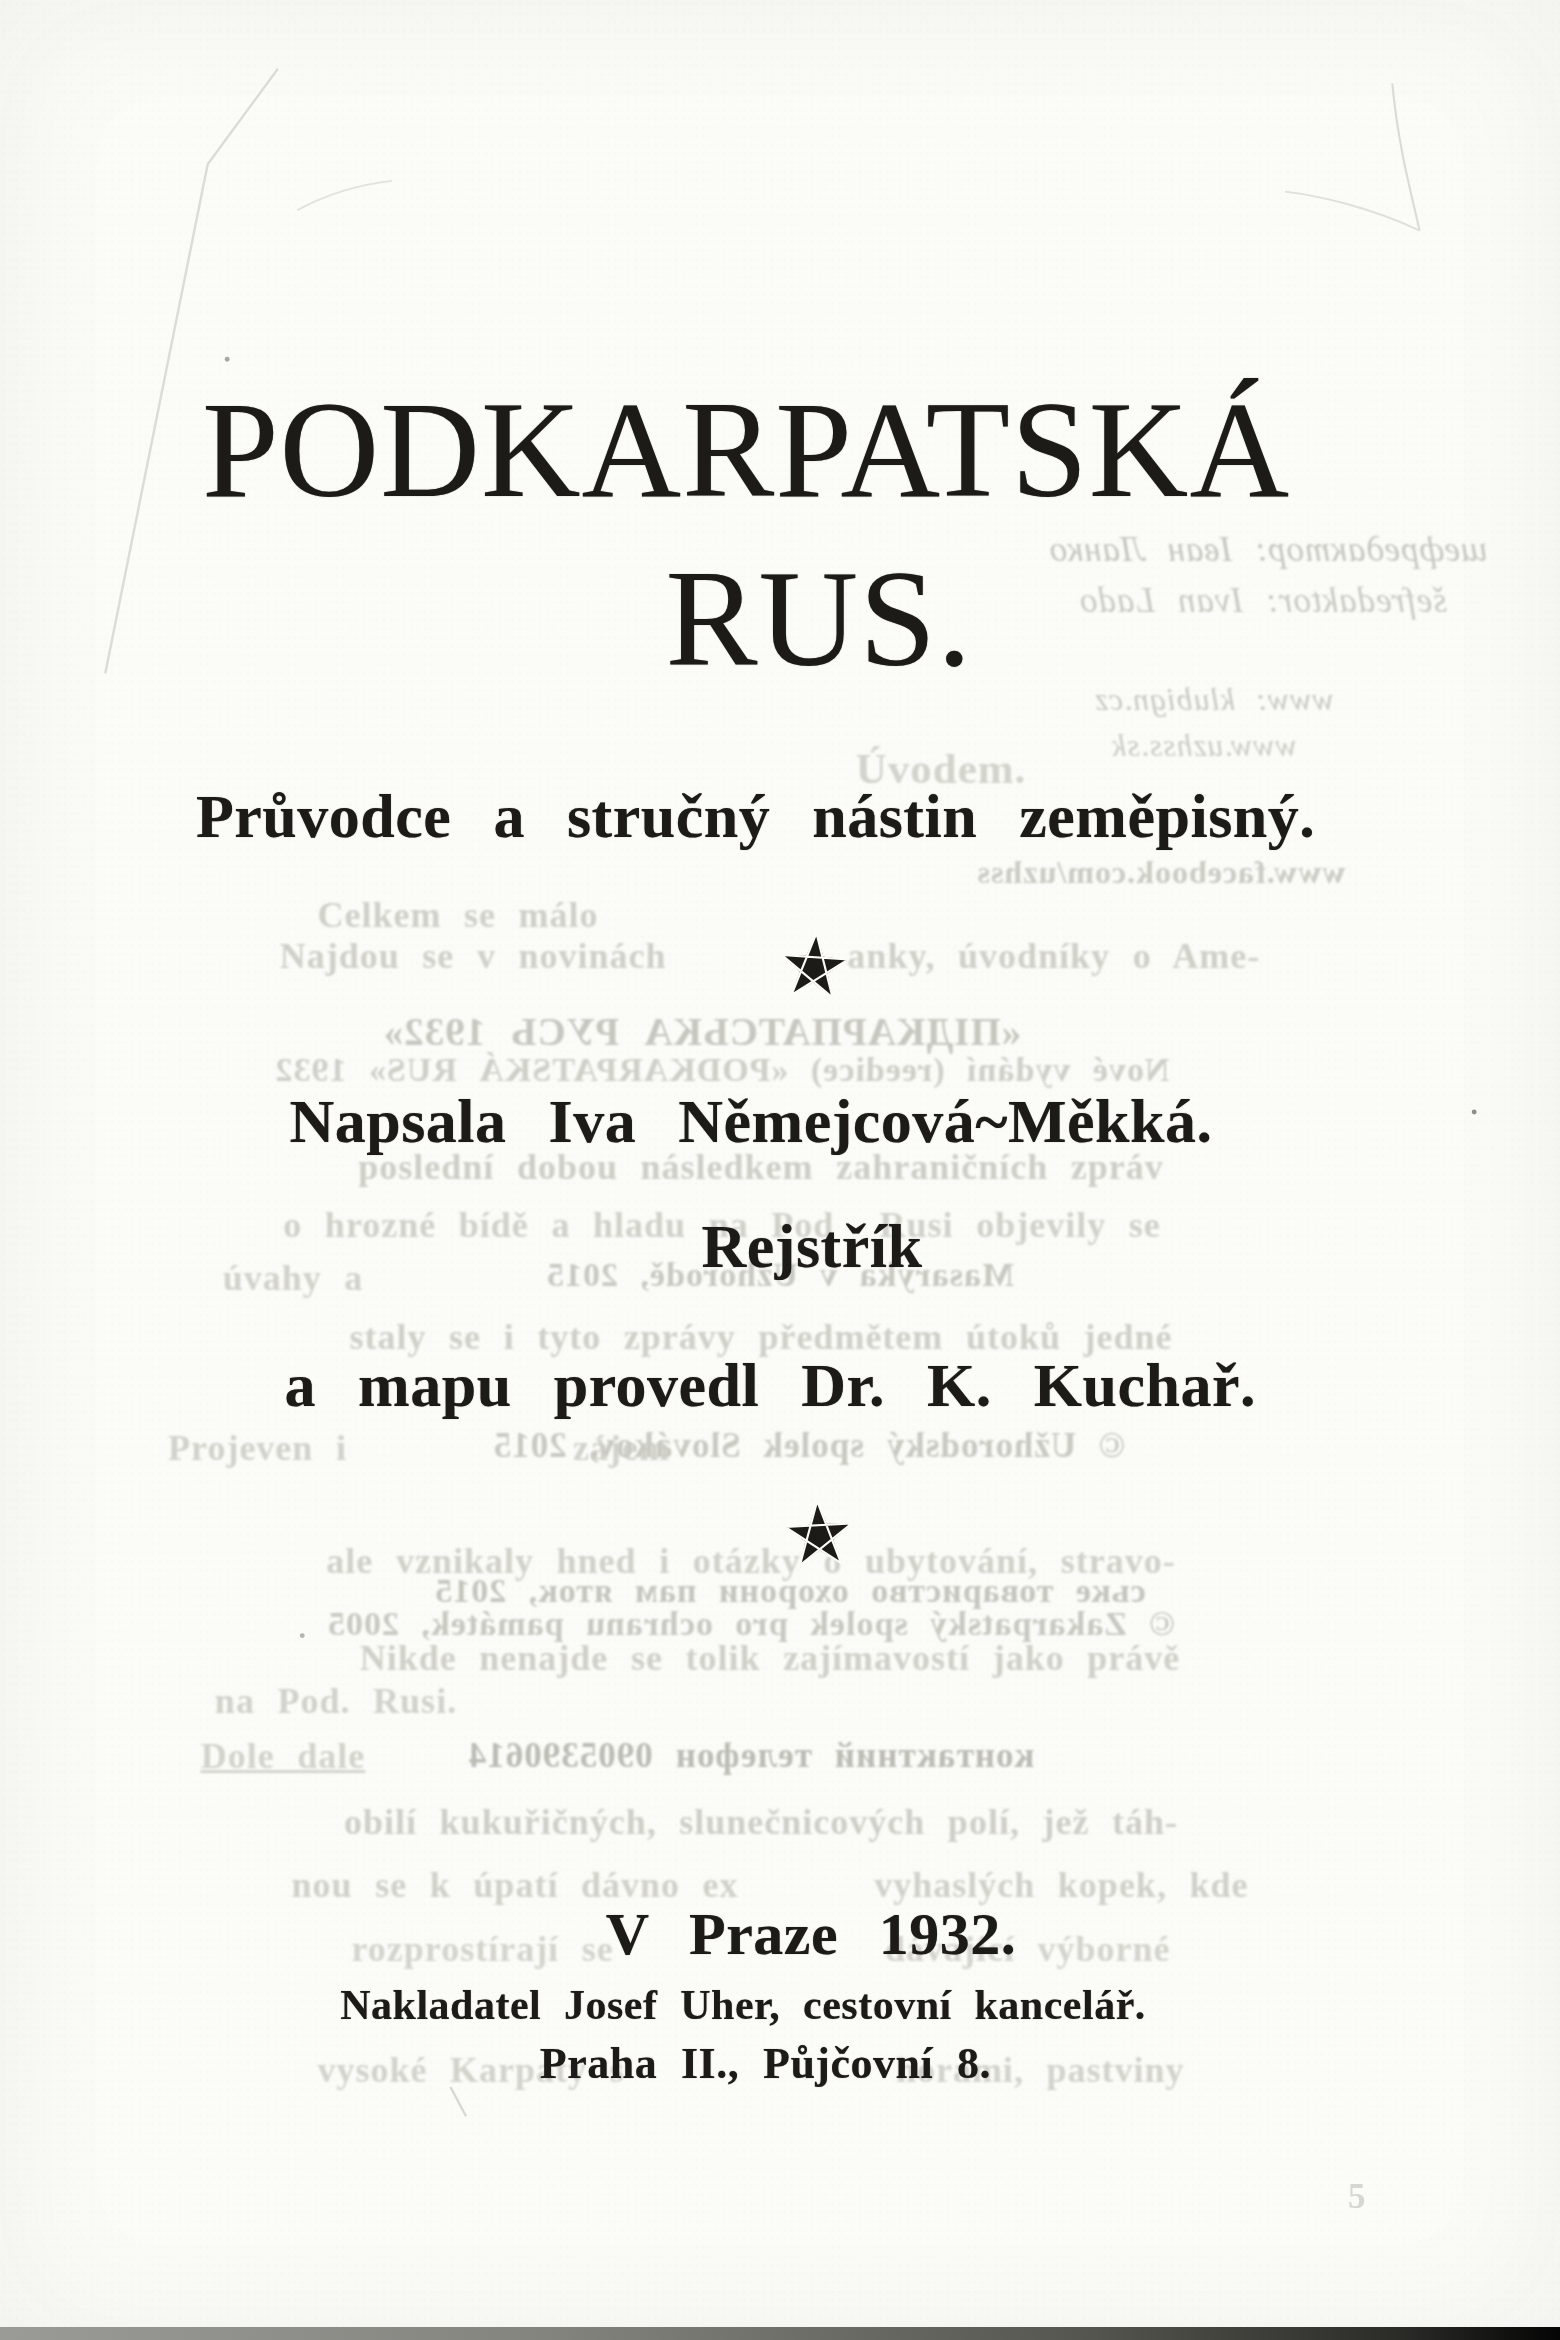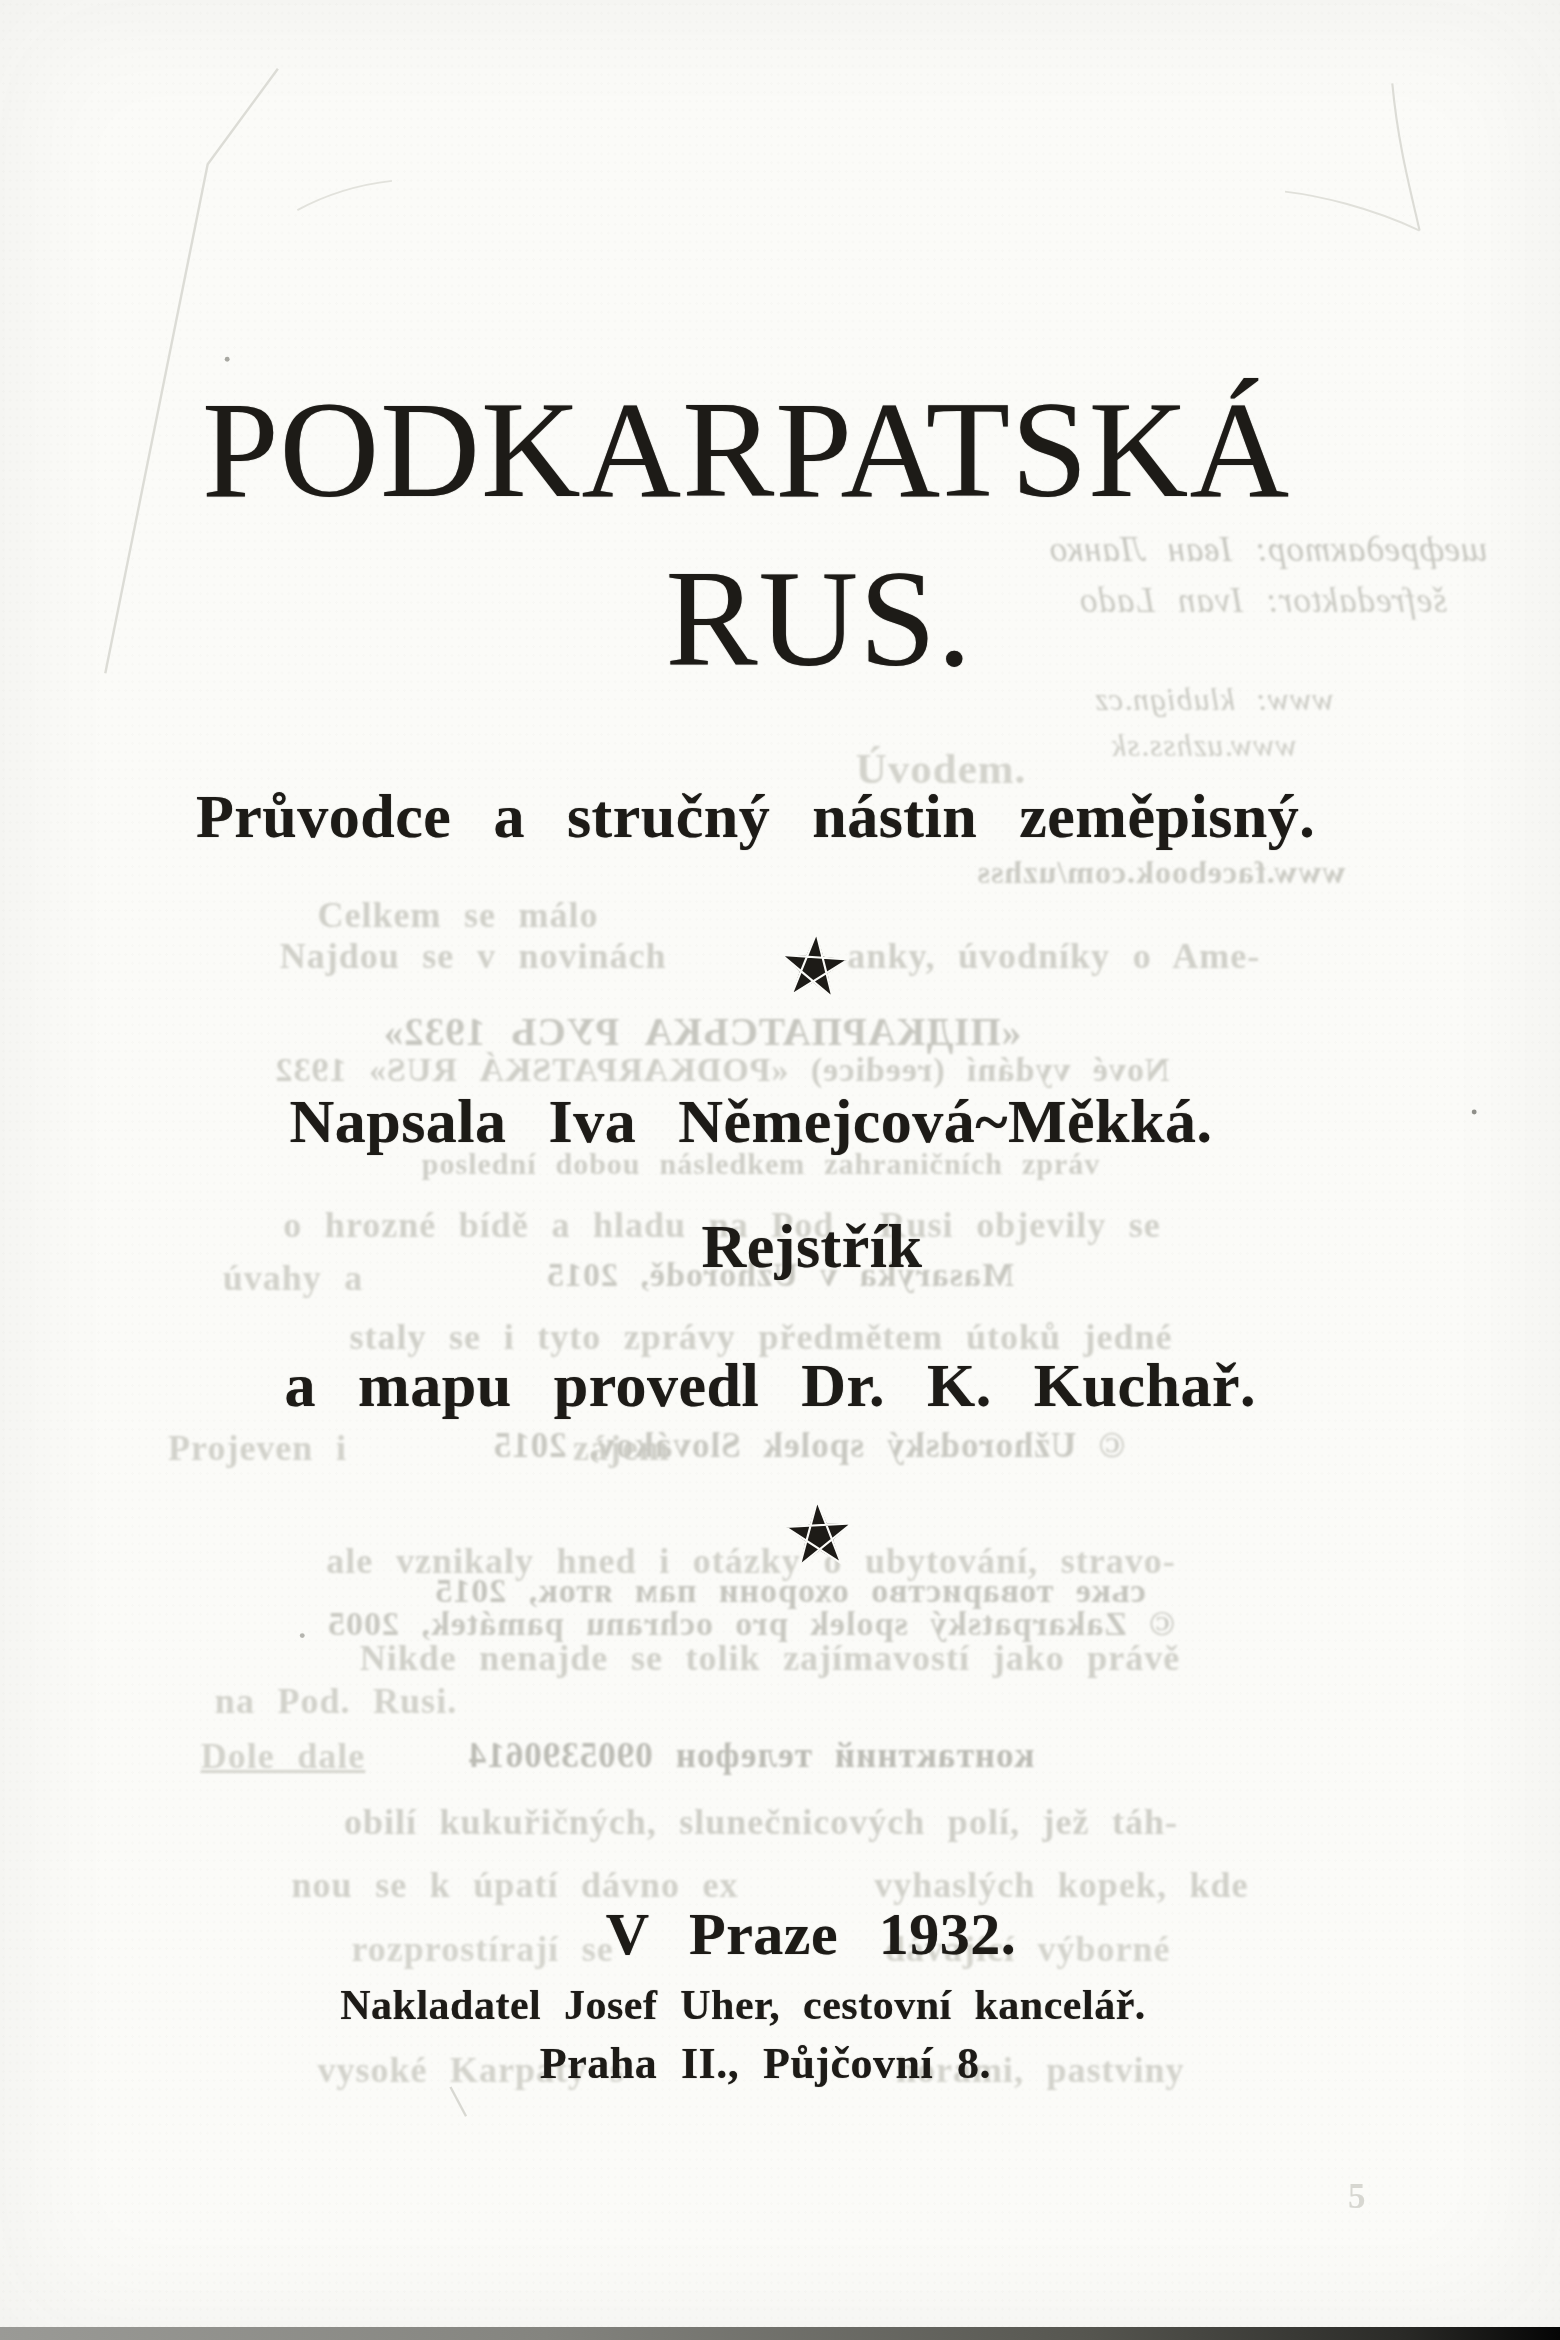--- a/index.html
+++ b/index.html
@@ -49,21 +49,21 @@
       <span class="bleed mir it" style="left: 1268px; top: 532px; font-size: 35px; color: rgb(198, 198, 191);">шефредактор: Іван Ланко</span>
       <span class="bleed mir it" style="left: 1263px; top: 583px; font-size: 35px; color: rgb(201, 201, 194);">šefredaktor: Ivan Lado</span>
       <span class="bleed mir it" style="left: 1214px; top: 683px; font-size: 32px; color: rgb(201, 201, 194);">www: klubign.cz</span>
       <span class="bleed mir it" style="left: 1204px; top: 729px; font-size: 32px; color: rgb(204, 204, 197);">www.uzhss.sk</span>
       <span class="bleed" style="left: 941px; top: 747px; font-size: 43px; color: rgb(211, 211, 204);">Úvodem.</span>
       <span class="bleed mir" style="left: 1161px; top: 856px; font-size: 32px; color: rgb(203, 203, 196);">www.facebook.com/uzhss</span>
       <span class="bleed" style="left: 410px; top: 897px; font-size: 36px; color: rgb(208, 208, 201); margin-left: 48px;">Celkem se málo</span>
       <span class="bleed" style="left: 770px; top: 938px; font-size: 36px; color: rgb(208, 208, 201);">Najdou se v novinách        anky, úvodníky o Ame-</span>
       <span class="bleed mir" style="left: 702px; top: 1012px; font-size: 39px; color: rgb(199, 199, 192);">«ПІДКАРПАТСЬКА РУСЬ 1932»</span>
       <span class="bleed mir" style="left: 722px; top: 1053px; font-size: 34px; color: rgb(207, 207, 200);">Nové vydání (reedice) «PODKARPATSKÁ RUS» 1932</span>
-      <span class="bleed" style="left: 761px; top: 1149px; font-size: 30px; color: rgb(206, 206, 199);">poslední dobou následkem zahraničních zpráv</span>
+      <span class="bleed" style="left: 761px; top: 1149px; font-size: 36px; color: rgb(206, 206, 199);">poslední dobou následkem zahraničních zpráv</span>
       <span class="bleed" style="left: 722px; top: 1207px; font-size: 36px; color: rgb(209, 209, 202);">o hrozné bídě a hladu na Pod  Rusi objevily se</span>
       <span class="bleed" style="left: 293px; top: 1260px; font-size: 36px; color: rgb(210, 210, 203);">úvahy a</span>
       <span class="bleed mir" style="left: 780px; top: 1258px; font-size: 34px; color: rgb(200, 200, 193);">Masaryka v Užhorodě, 2015</span>
       <span class="bleed" style="left: 761px; top: 1319px; font-size: 36px; color: rgb(208, 208, 201);">staly se i tyto zprávy předmětem útoků jedné</span>
       <span class="bleed" style="left: 419px; top: 1430px; font-size: 36px; color: rgb(210, 210, 203);">Projeven i          zájem</span>
       <span class="bleed mir" style="left: 809px; top: 1428px; font-size: 35px; color: rgb(201, 201, 194);">© Užhorodský spolek Slovákov, 2015</span>
       <span class="bleed" style="left: 751px; top: 1543px; font-size: 36px; color: rgb(209, 209, 202);">ale vznikaly hned i otázky o ubytování, stravo-</span>
       <span class="bleed mir" style="left: 790px; top: 1574px; font-size: 34px; color: rgb(197, 197, 190);">ське товариство охорони пам яток, 2015</span>
       <span class="bleed mir" style="left: 751px; top: 1607px; font-size: 34px; color: rgb(200, 200, 193);">© Zakarpatský spolek pro ochranu památek, 2005</span>
       <span class="bleed" style="left: 770px; top: 1640px; font-size: 36px; color: rgb(208, 208, 201);">Nikde nenajde se tolik zajímavostí jako právě</span>

